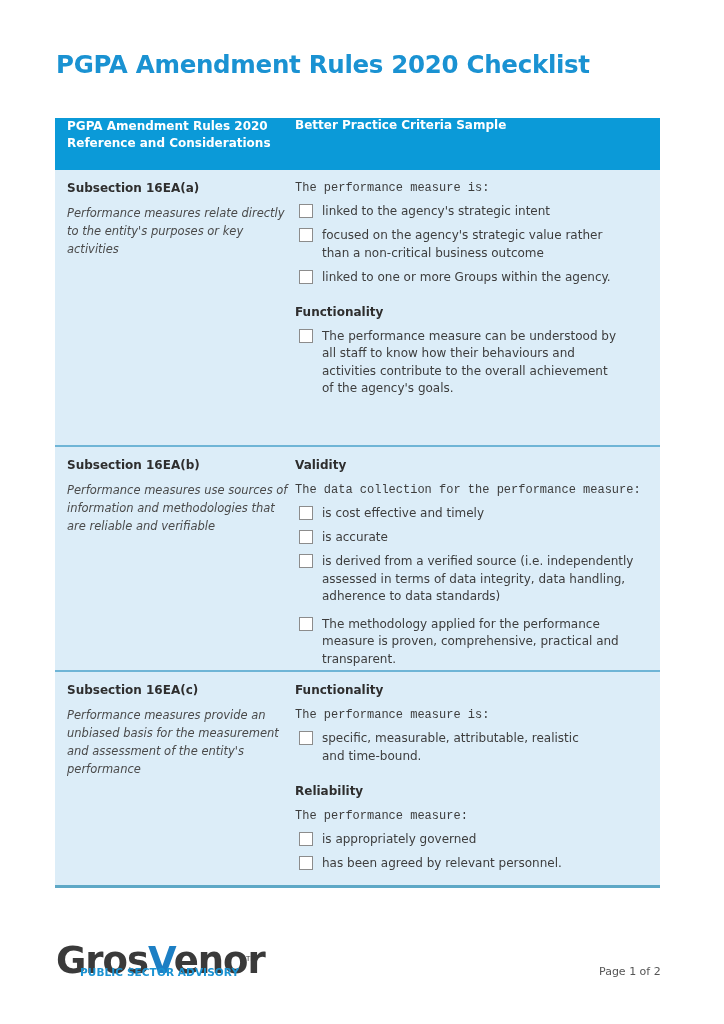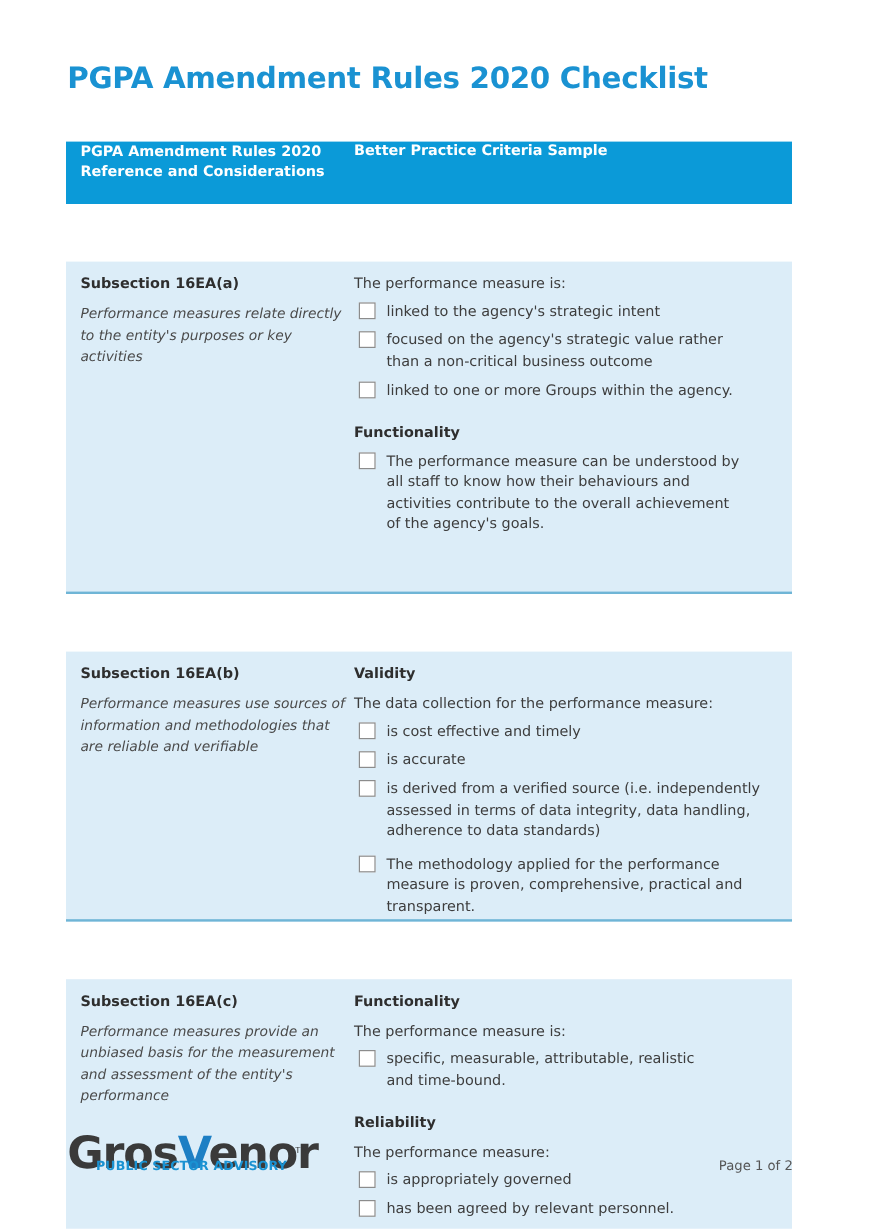--- a/index.html
+++ b/index.html
@@ -34,29 +34,28 @@
       font-weight: bold;
       font-size: 12px;
     }
     .thead .c1 { width: 240px; padding-left: 12px; line-height: 17px; }
     .thead .c2 { padding-left: 0px; }
     .section {
       background: #dcedf8;
       display: flex;
       border-bottom: 2px solid #6fb5d6;
       padding-top: 9px;
-      margin-top: 48px;
     }
     .section.last { border-bottom: 3px solid #5ea8c6; }
     .section .left { width: 240px; padding-left: 12px; padding-right: 6px; }
     .section .right { flex: 1; padding-right: 8px; }
     .sub-title { font-weight: bold; font-size: 12px; color: #2e2e2e; line-height: 18px; margin-bottom: 7px; }
     .sub-desc { font-style: italic; font-size: 11.5px; color: #4a4a4a; line-height: 18px; }
     .heading { font-weight: bold; font-size: 12px; color: #2e2e2e; line-height: 18px; margin-bottom: 7px; }
-    .intro { font-size: 12px; color: #3d3d3d; line-height: 18px; margin-bottom: 6px; }
+    .intro { font-size: 12px; color: #3d3d3d; line-height: 18px; margin-bottom: 6px; font-family: Liberation Mono, monospace; }
     .item { display: flex; align-items: flex-start; font-size: 12px; color: #3d3d3d; line-height: 17.5px; margin-bottom: 6.5px; }
     .cb {
       flex: 0 0 auto;
       width: 14px; height: 14px;
       background: #ffffff;
       border: 1px solid #8c8c8c;
       margin-top: 1px;
       margin-right: 9px;
       margin-left: 4px;
     }

